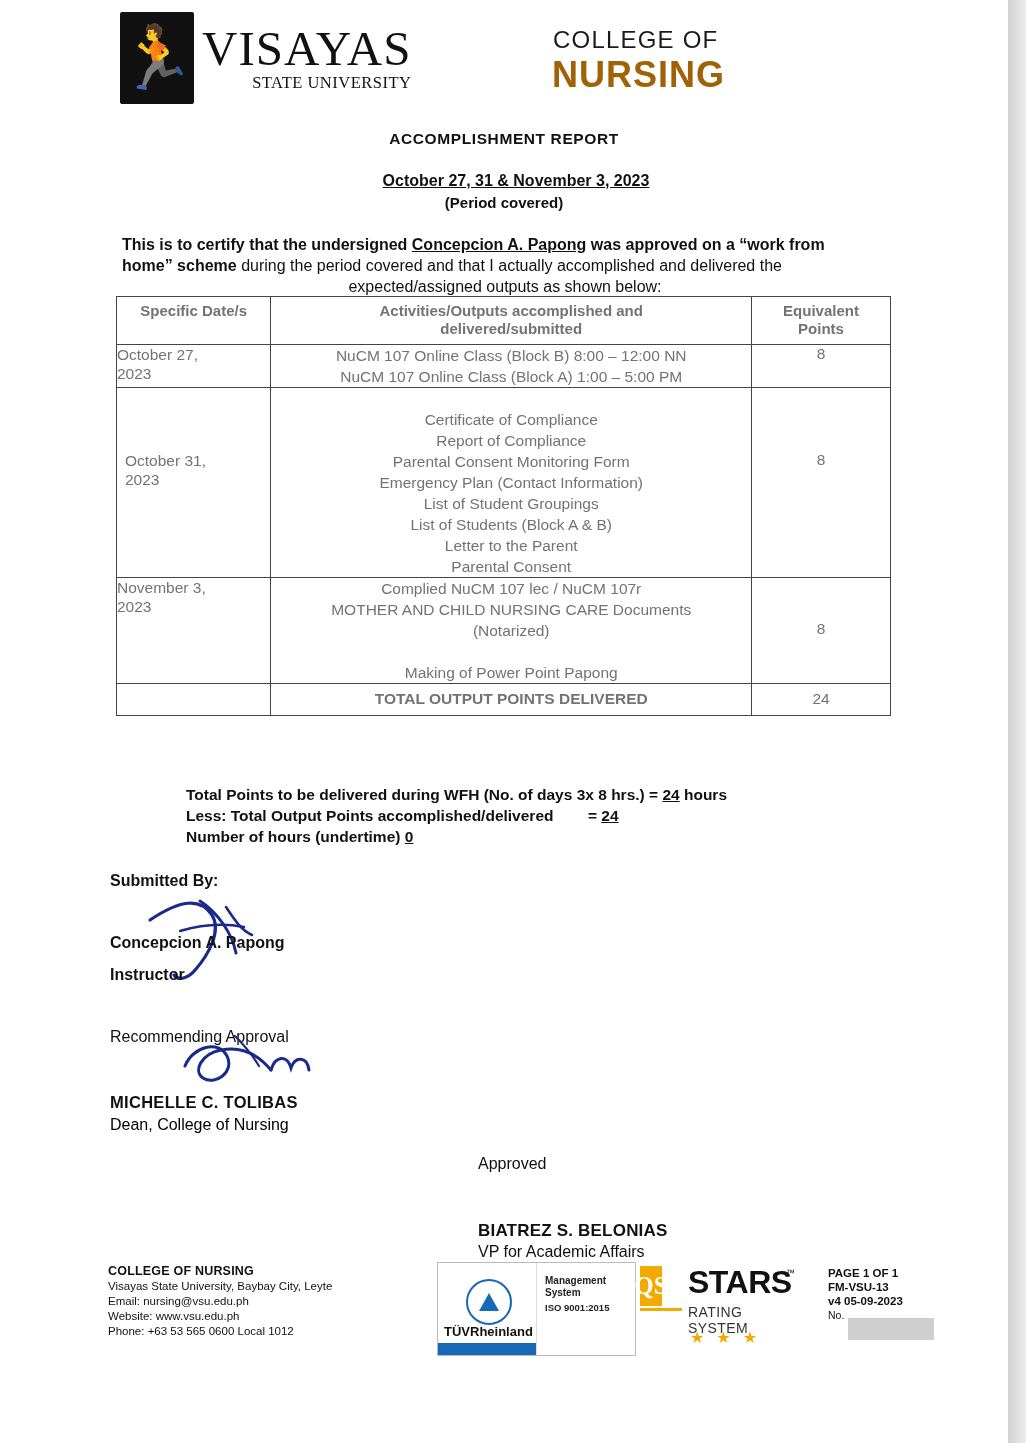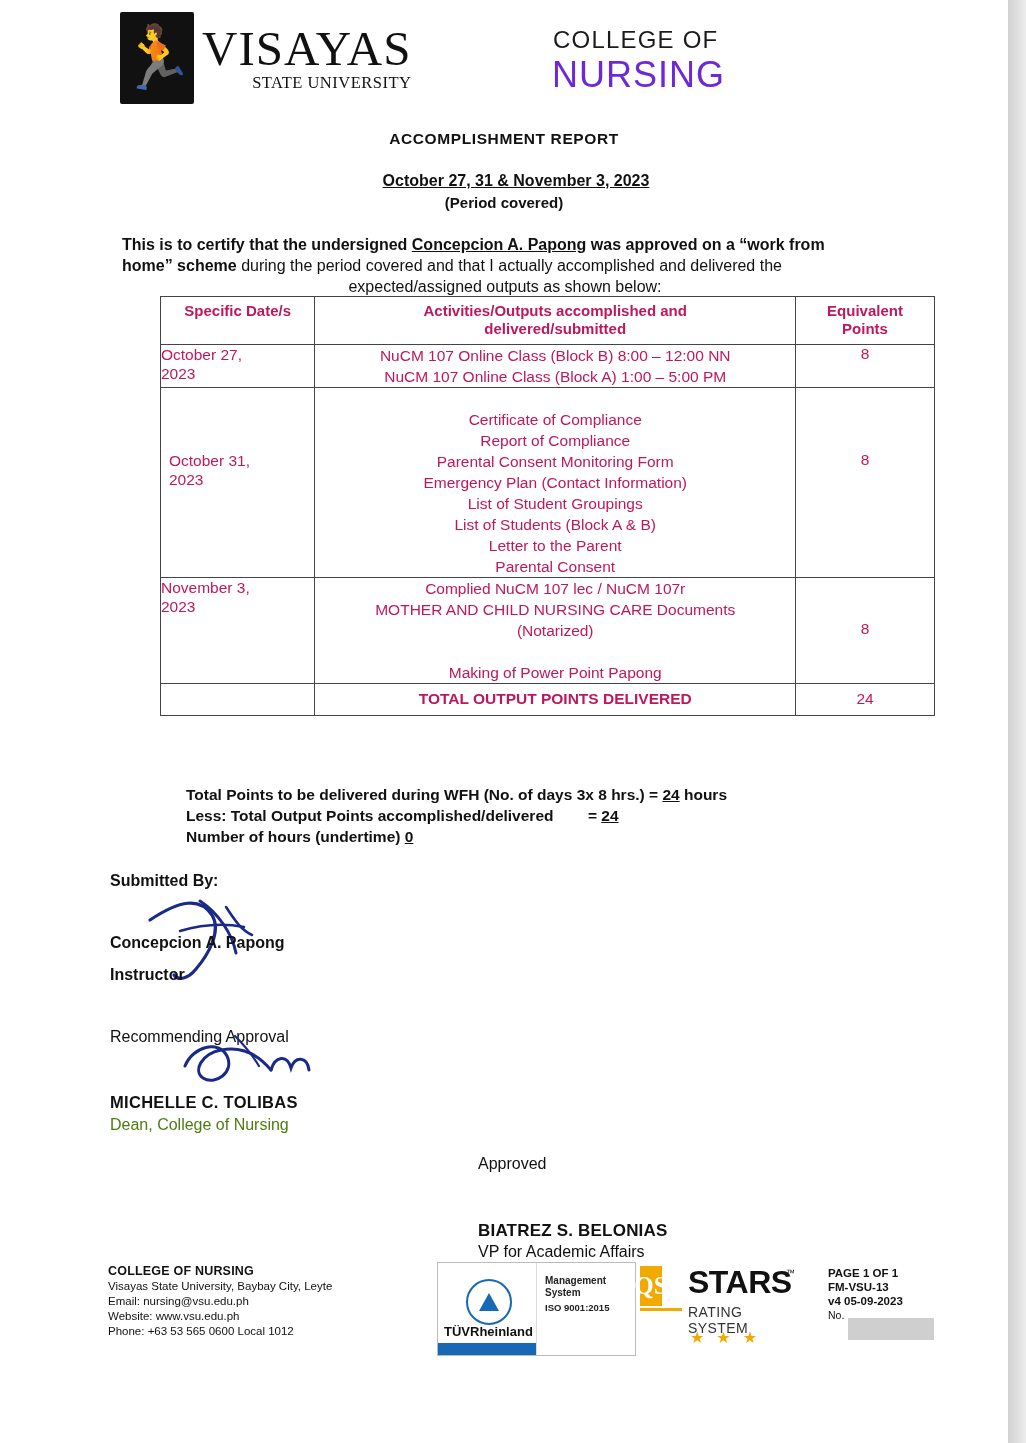--- a/index.html
+++ b/index.html
@@ -81,23 +81,23 @@
     left: 553px; top: 26px;
     font-size: 24px;
     letter-spacing: 1.2px;
     color: #1b1b1b;
     font-weight: 400;
   }
   .nursing {
     position: absolute;
     left: 552px; top: 54px;
     font-size: 36px;
-    font-weight: normal;
+    font-weight: bold;
     letter-spacing: 1px;
-    color: #6d28d9;
+    color: #a16207;
   }
 
   
   .doc-title {
     position: absolute;
     left: 0; top: 130px;
     width: 1008px;
     text-align: center;
     font-size: 15.5px;
     font-weight: bold;
@@ -138,22 +138,21 @@
   .certify b { font-weight: bold; }
   .certify u { text-decoration: underline; }
 
   
   .tbl {
     position: absolute;
     left: 116px; top: 296px;
     width: 775px;
     border-collapse: collapse;
     font-size: 15px;
-    color: #be185d;
-    margin-left: 44px;
+    color: #737373;
   }
   .tbl td, .tbl th {
     border: 1px solid #444;
     padding: 0;
     vertical-align: top;
   }
   .tbl thead th {
     font-weight: bold;
     text-align: center;
     padding: 5px 4px 6px;
@@ -218,21 +217,21 @@
   .sig-rec-label {
     position: absolute; left: 110px; top: 1028px;
     font-size: 16px; color: #111;
   }
   .sig-name-2 {
     position: absolute; left: 110px; top: 1093px;
     font-size: 16.5px; font-weight: bold; color: #111; letter-spacing: 0.3px;
   }
   .sig-role-2 {
     position: absolute; left: 110px; top: 1116px;
-    font-size: 16px; color: #4d7c0f;
+    font-size: 16px; color: #000000;
   }
   .approved-label {
     position: absolute; left: 478px; top: 1155px;
     font-size: 16px; color: #111;
   }
   .sig-name-3 {
     position: absolute; left: 478px; top: 1221px;
     font-size: 17px; font-weight: bold; color: #111; letter-spacing: 0.2px;
   }
   .sig-role-3 {

